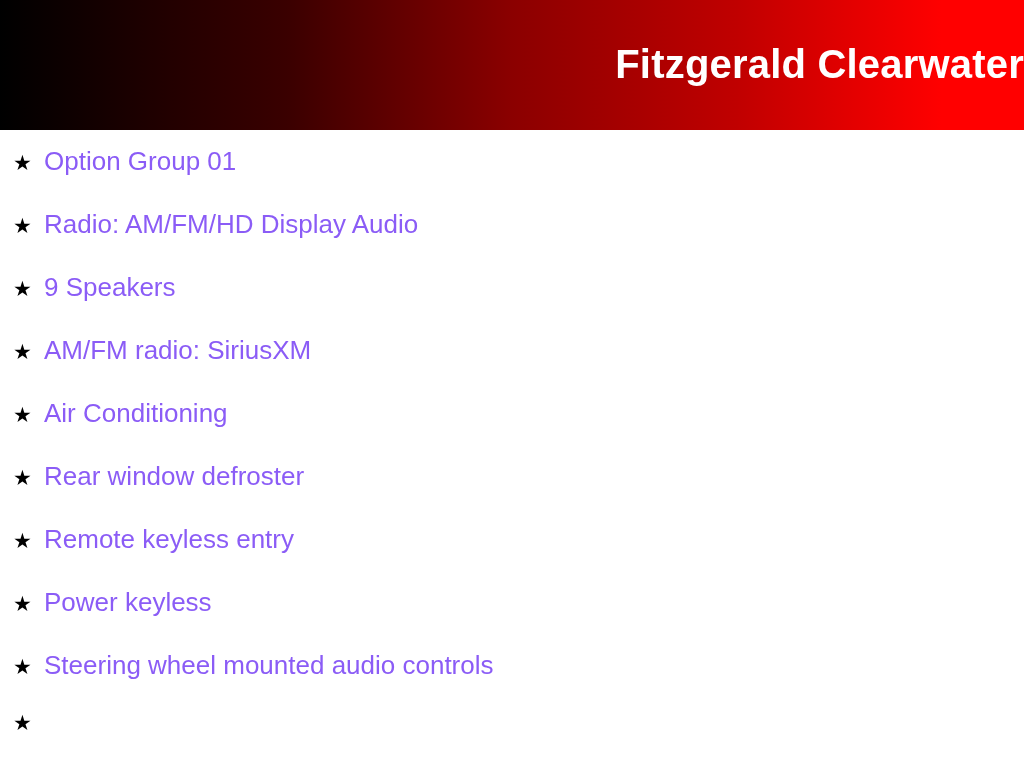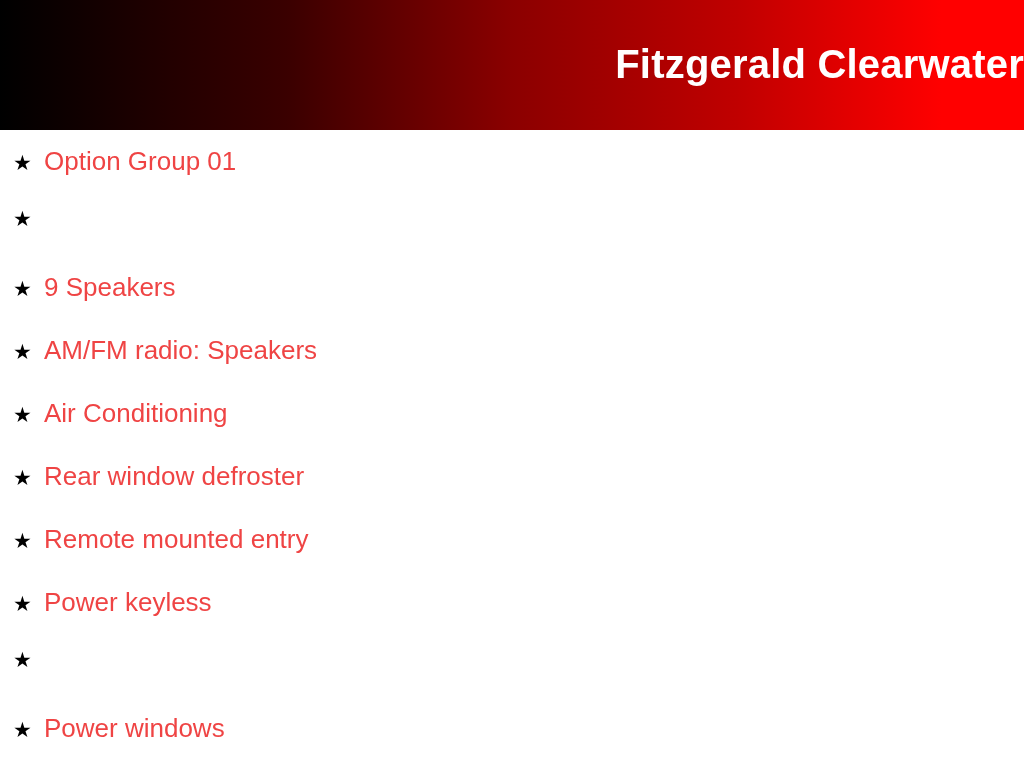--- a/index.html
+++ b/index.html
@@ -74,21 +74,21 @@
     width: 31px;
     color: #000000;
     font-family: "DejaVu Sans", sans-serif;
     font-size: 21px;
     line-height: 1;
     text-align: left;
     user-select: none;
   }
   .bullet-text {
     flex: 1 1 auto;
-    color: #ef4444;
+    color: #8b5cf6;
     font-family: "Liberation Sans", sans-serif;
     font-size: 26px;
     line-height: 1.2;
     white-space: nowrap;
   }
 </style>
 </head>
 <body>
 
 <div class="slide">
@@ -100,57 +100,58 @@
   <div class="slide-body">
     <ul class="bullet-list">
 
       <li class="bullet-item">
         <span class="bullet-star">★</span>
         <span class="bullet-text">Option Group 01</span>
       </li>
 
       <li class="bullet-item">
         <span class="bullet-star">★</span>
+        <span class="bullet-text">Radio: AM/FM/HD Display Audio</span>
       </li>
 
       <li class="bullet-item">
         <span class="bullet-star">★</span>
         <span class="bullet-text">9 Speakers</span>
       </li>
 
       <li class="bullet-item">
         <span class="bullet-star">★</span>
-        <span class="bullet-text">AM/FM radio: Speakers</span>
+        <span class="bullet-text">AM/FM radio: SiriusXM</span>
       </li>
 
       <li class="bullet-item">
         <span class="bullet-star">★</span>
         <span class="bullet-text">Air Conditioning</span>
       </li>
 
       <li class="bullet-item">
         <span class="bullet-star">★</span>
         <span class="bullet-text">Rear window defroster</span>
       </li>
 
       <li class="bullet-item">
         <span class="bullet-star">★</span>
-        <span class="bullet-text">Remote mounted entry</span>
+        <span class="bullet-text">Remote keyless entry</span>
       </li>
 
       <li class="bullet-item">
         <span class="bullet-star">★</span>
         <span class="bullet-text">Power keyless</span>
       </li>
 
       <li class="bullet-item">
         <span class="bullet-star">★</span>
+        <span class="bullet-text">Steering wheel mounted audio controls</span>
       </li>
 
       <li class="bullet-item">
         <span class="bullet-star">★</span>
-        <span class="bullet-text">Power windows</span>
       </li>
 
     </ul>
   </div>
 
 </div>
 
 </body></html>

